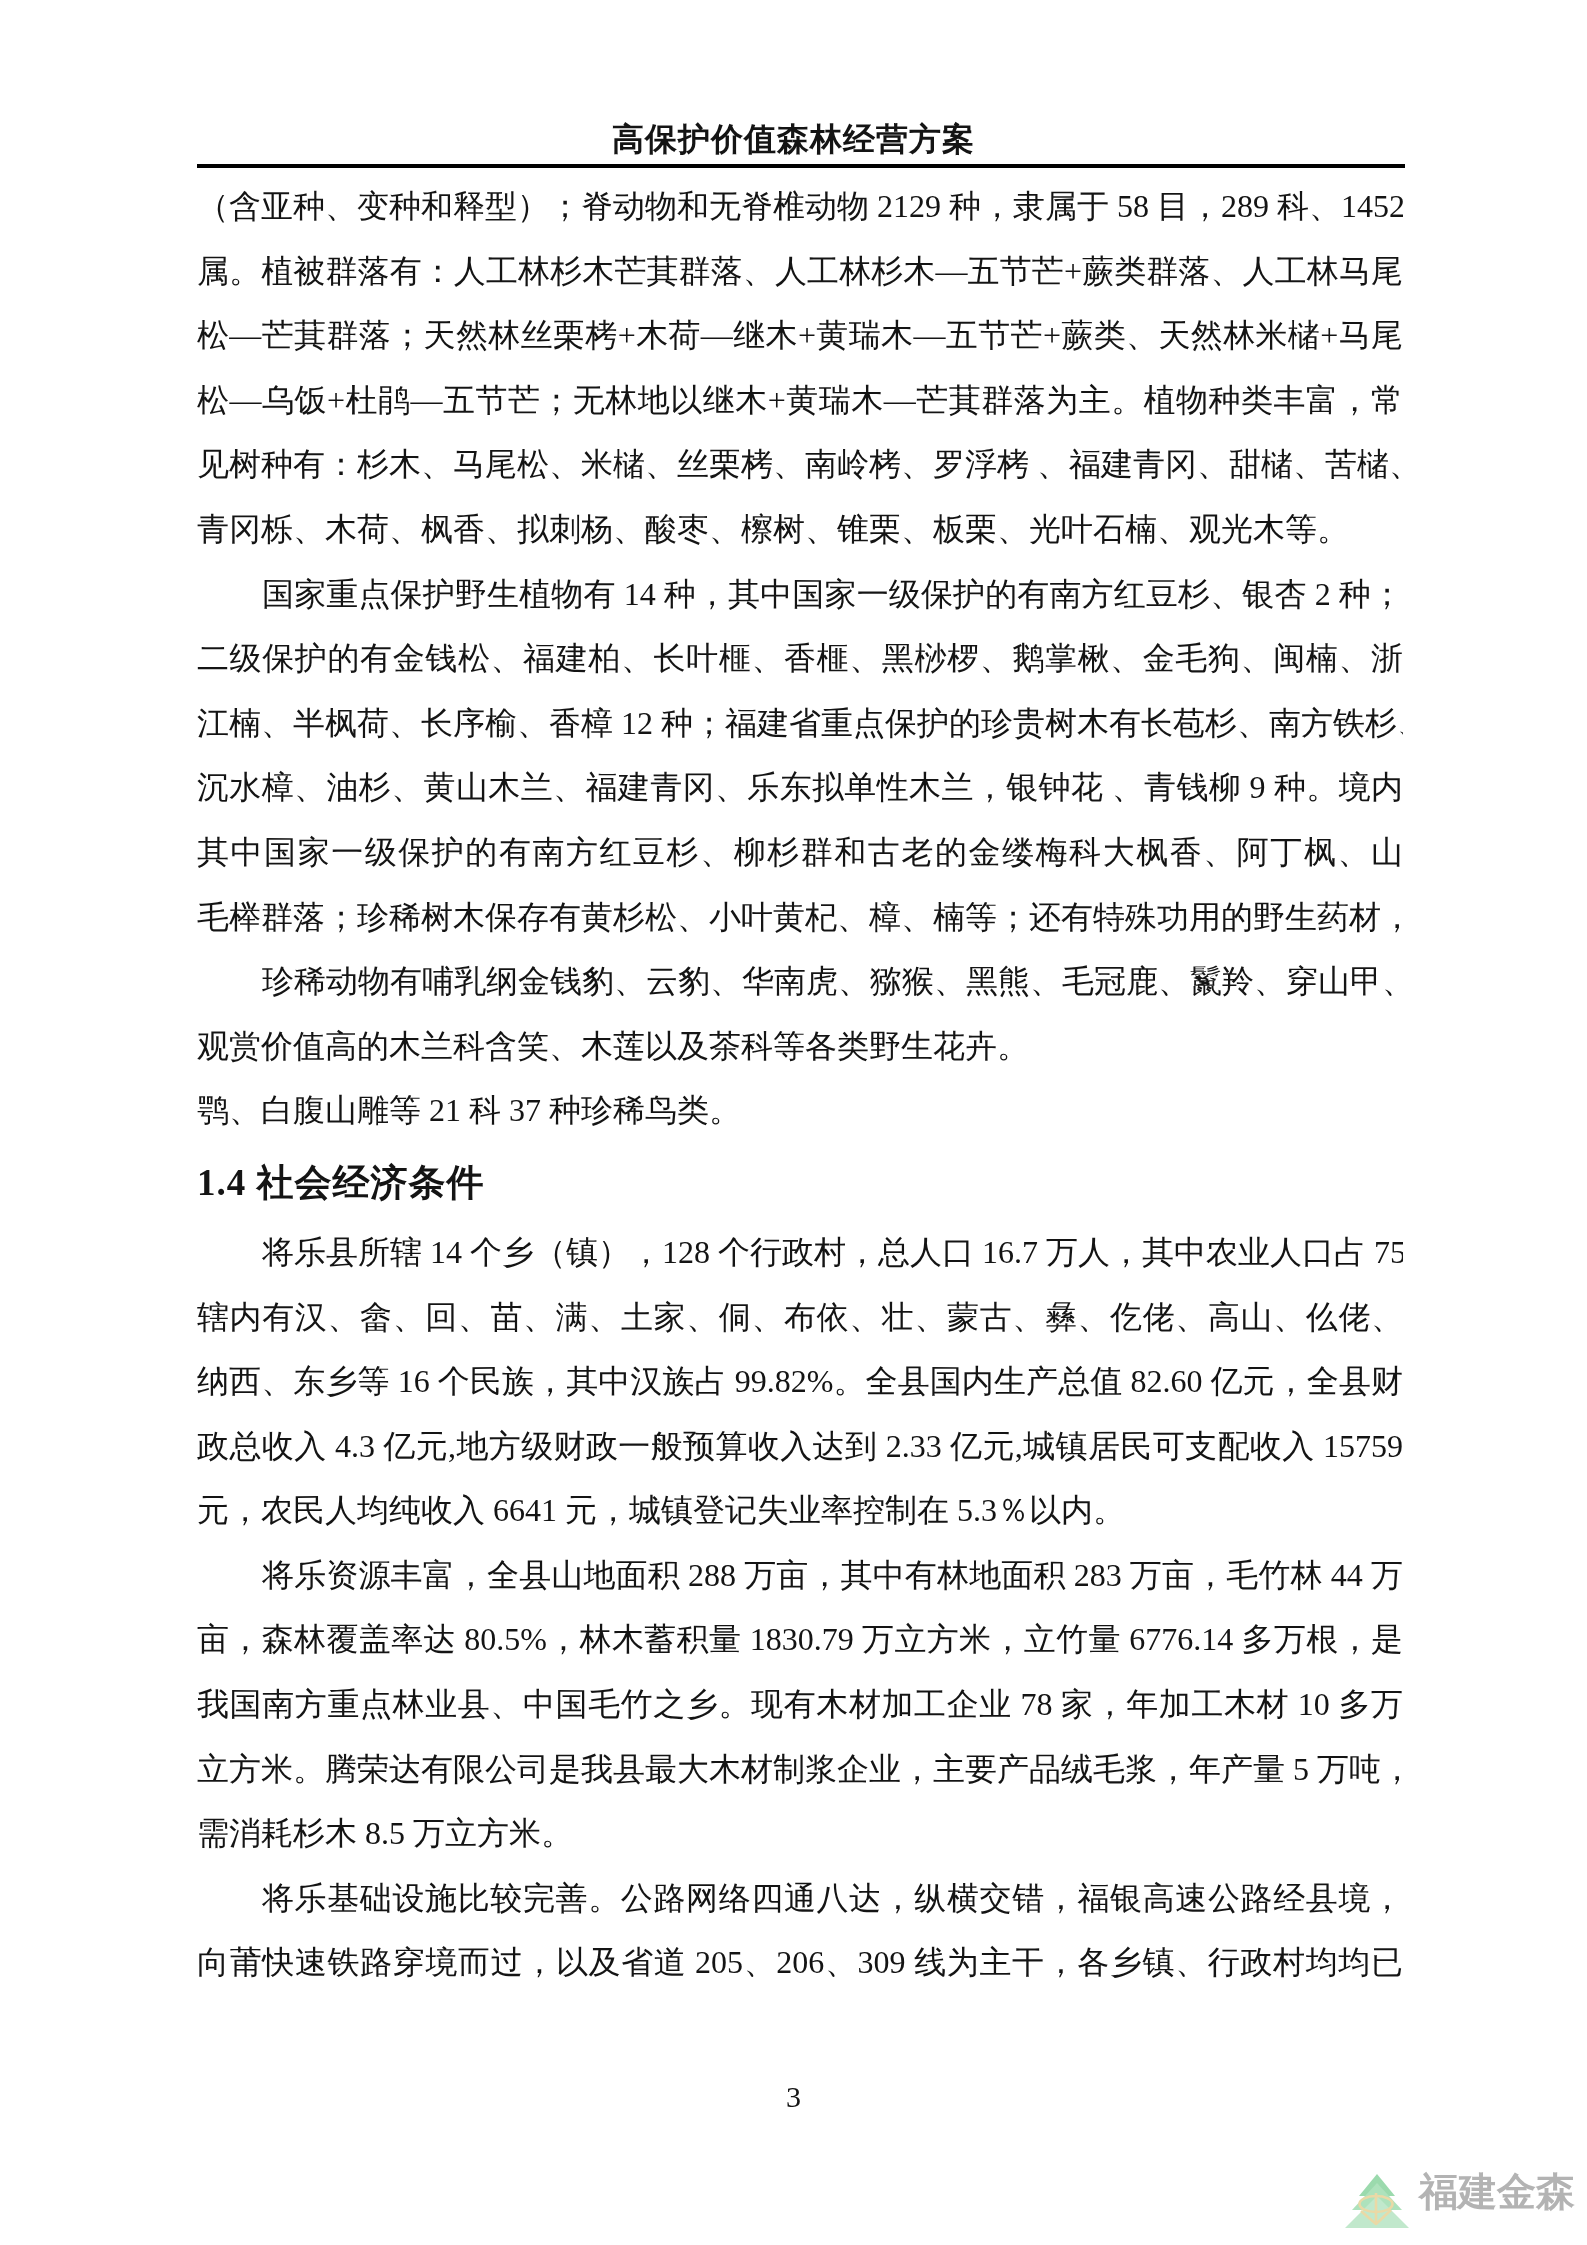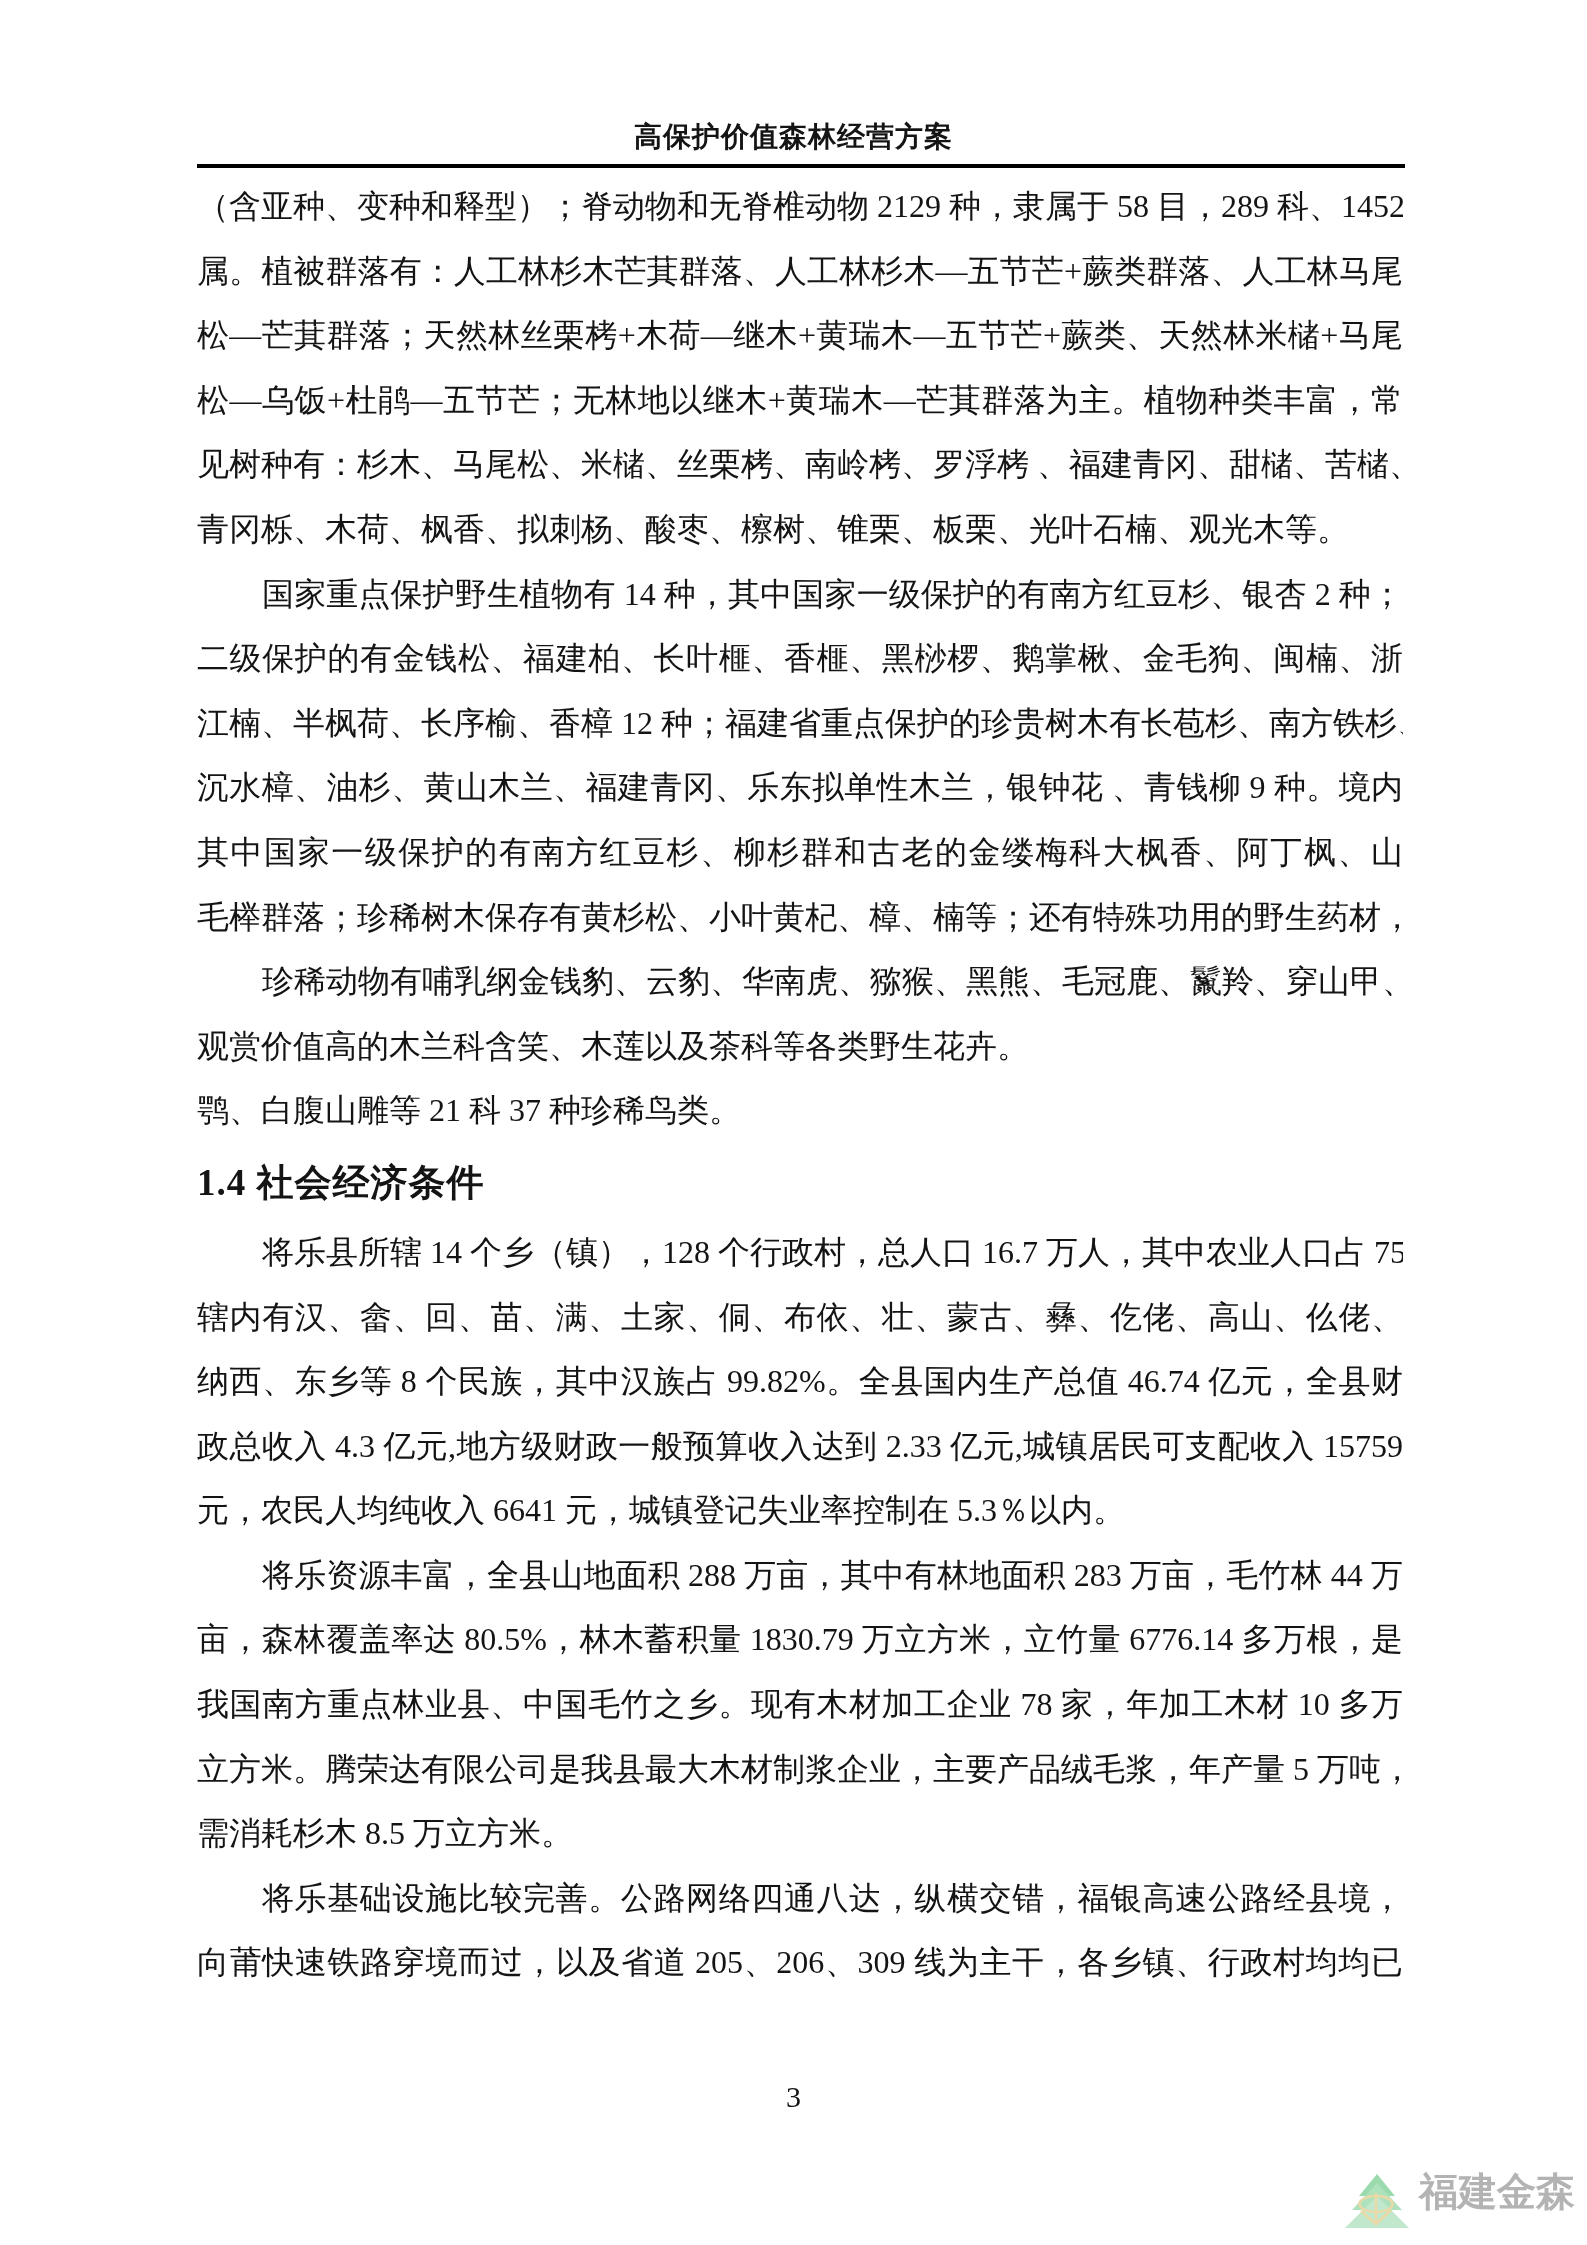--- a/index.html
+++ b/index.html
@@ -9,21 +9,21 @@
     background:#ffffff;
     overflow:hidden;
     font-family:"Liberation Serif", serif;
     color:#141414;
   }
   
   .page-header{position:absolute;top:0;left:0;width:100%;}
   .header-title{
     position:absolute;top:118px;left:0;width:100%;
     text-align:center;
-    font-size:28px;font-weight:bold;
+    font-size:32px;font-weight:bold;
     letter-spacing:1px;
     font-family:"Liberation Serif", serif;
   }
   .header-rule{
     position:absolute;top:164px;left:197px;
     width:1208px;height:4px;background:#000;
   }
   
   .doc-body{
     position:absolute;top:174px;left:197px;width:1206px;
@@ -91,21 +91,21 @@
       <div class="line">江楠、半枫荷、长序榆、香樟 12 种；福建省重点保护的珍贵树木有长苞杉、南方铁杉、</div>
       <div class="line">沉水樟、油杉、黄山木兰、福建青冈、乐东拟单性木兰，银钟花 、青钱柳 9 种。境内</div>
       <div class="line">其中国家一级保护的有南方红豆杉、柳杉群和古老的金缕梅科大枫香、阿丁枫、山</div>
       <div class="line">毛榉群落；珍稀树木保存有黄杉松、小叶黄杞、樟、楠等；还有特殊功用的野生药材，</div>
       <div class="line indent">珍稀动物有哺乳纲金钱豹、云豹、华南虎、猕猴、黑熊、毛冠鹿、鬣羚、穿山甲、</div>
       <div class="line last">观赏价值高的木兰科含笑、木莲以及茶科等各类野生花卉。</div>
       <div class="line last">鹗、白腹山雕等 21 科 37 种珍稀鸟类。</div>
       <div class="section-heading">1.4 社会经济条件</div>
       <div class="line indent">将乐县所辖 14 个乡（镇），128 个行政村，总人口 16.7 万人，其中农业人口占 75%，</div>
       <div class="line">辖内有汉、畲、回、苗、满、土家、侗、布依、壮、蒙古、彝、仡佬、高山、仫佬、</div>
-      <div class="line">纳西、东乡等 8 个民族，其中汉族占 99.82%。全县国内生产总值 46.74 亿元，全县财</div>
+      <div class="line">纳西、东乡等 16 个民族，其中汉族占 99.82%。全县国内生产总值 82.60 亿元，全县财</div>
       <div class="line">政总收入 4.3 亿元,地方级财政一般预算收入达到 2.33 亿元,城镇居民可支配收入 15759</div>
       <div class="line last">元，农民人均纯收入 6641 元，城镇登记失业率控制在 5.3％以内。</div>
       <div class="line indent">将乐资源丰富，全县山地面积 288 万亩，其中有林地面积 283 万亩，毛竹林 44 万</div>
       <div class="line">亩，森林覆盖率达 80.5%，林木蓄积量 1830.79 万立方米，立竹量 6776.14 多万根，是</div>
       <div class="line">我国南方重点林业县、中国毛竹之乡。现有木材加工企业 78 家，年加工木材 10 多万</div>
       <div class="line">立方米。腾荣达有限公司是我县最大木材制浆企业，主要产品绒毛浆，年产量 5 万吨，</div>
       <div class="line last">需消耗杉木 8.5 万立方米。</div>
       <div class="line indent">将乐基础设施比较完善。公路网络四通八达，纵横交错，福银高速公路经县境，</div>
       <div class="line">向莆快速铁路穿境而过，以及省道 205、206、309 线为主干，各乡镇、行政村均均已</div>
     </div>

